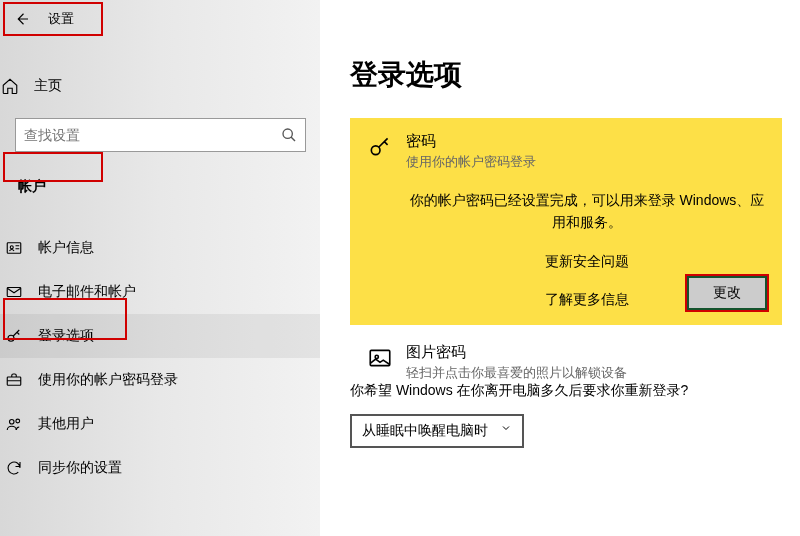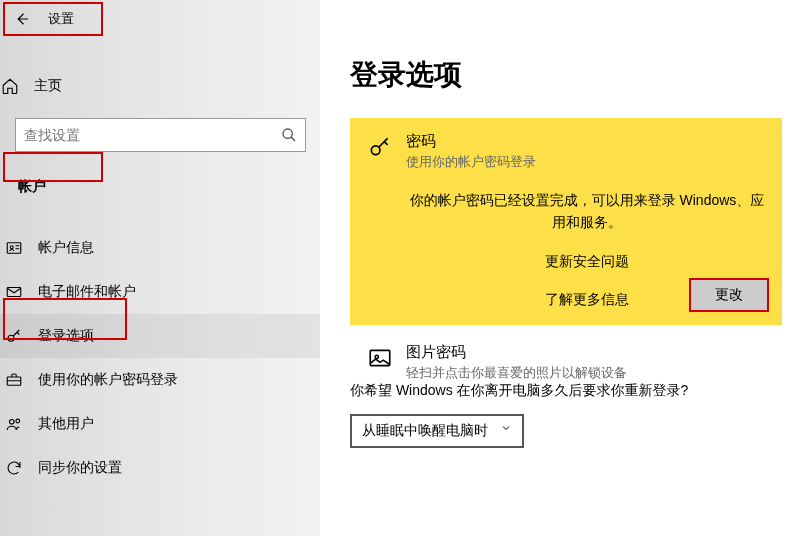--- a/index.html
+++ b/index.html
@@ -127,21 +127,21 @@
     display: block;
     margin-top: 16px;
     font-size: 14px;
     cursor: pointer;
   }
   .change-btn {
     position: absolute;
     right: 14px;
     bottom: 14px;
     background: #ccc;
-    border: 1px solid #14532d;
+    border: 3px solid #14532d;
     padding: 6px 24px;
     font-size: 14px;
     font-family: inherit;
     cursor: pointer;
   }
   .pic-option {
     display: flex;
     align-items: flex-start;
     padding: 0 14px;
   }

